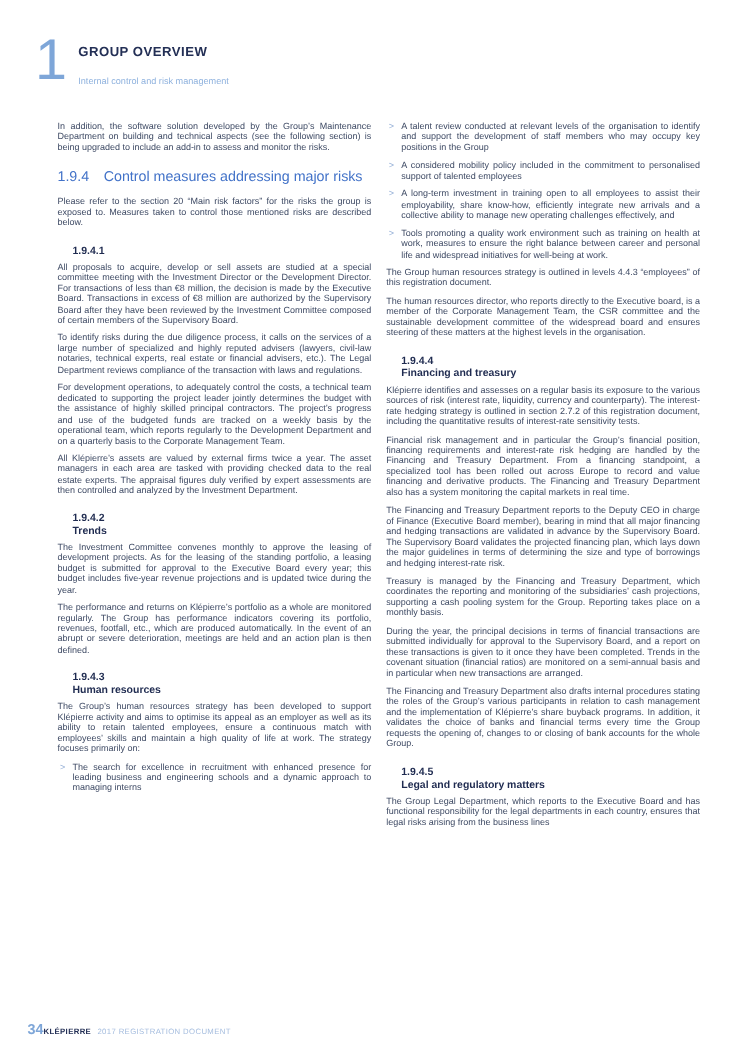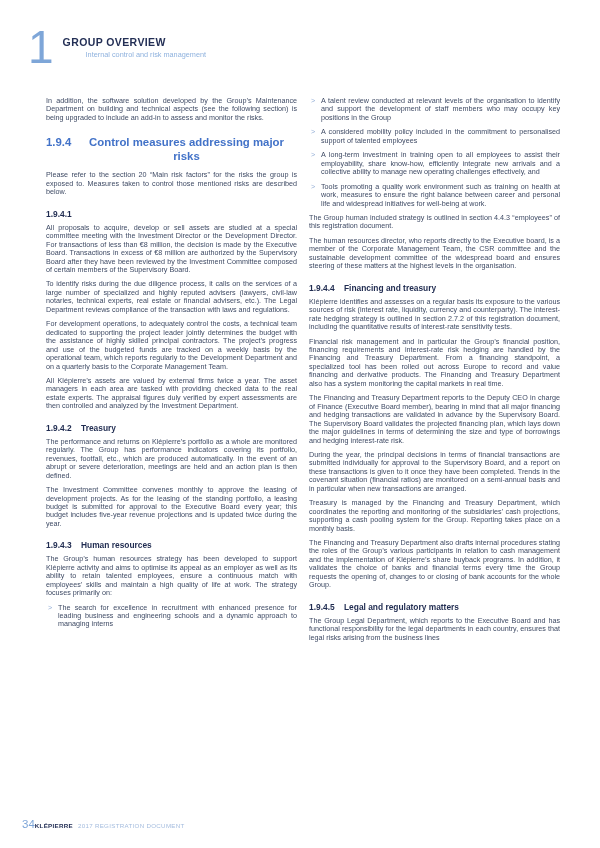--- a/index.html
+++ b/index.html
@@ -23,23 +23,23 @@
     color: #7ea6d8;
     margin-right: 11px;
     letter-spacing: -2px;
   }
   .header-text { padding-top: 14px; }
   .chapter-title {
     font-size: 10.5px;
     font-weight: bold;
     letter-spacing: 0.4px;
     color: #232f55;
-    margin-bottom: 2px;
-  }
-  .chapter-subtitle { font-size: 7.3px; color: #8fb2de; margin-left: 23px; }
+    margin-bottom: 12px;
+  }
+  .chapter-subtitle { font-size: 7.3px; color: #8fb2de; }
 
   
   .columns {
     position: absolute;
     top: 97px;
     left: 46px;
     right: 40px;
     display: flex;
     gap: 12px;
   }
@@ -51,33 +51,34 @@
     text-align: justify;
     margin-bottom: 6px;
     color: #3e4a64;
   }
 
   .h2 {
     display: flex;
     color: #4272c8;
     font-size: 11.4px;
     line-height: 14px;
-    font-weight: bold;
+    font-weight: normal;
     margin: 13px 0 8px 0;
   }
   .h2 .h2-num { flex: none; width: 30px; }
   .h2 .h2-title { flex: 1; text-align: center; }
 
   .h3 {
     display: flex;
     color: #1f2b50;
     font-size: 8.4px;
     line-height: 10px;
     font-weight: bold;
-    margin: 12px 0 5px 0;
+    margin: 12px 0 5px 12px;
+    flex-direction: column;
   }
   .h3 .h3-num { flex: none; width: 35px; }
   .h3 .h3-title { flex: 1; }
 
   .bullet { display: flex; margin-bottom: 6px; }
   .bullet .marker {
     flex: none;
     width: 12px;
     padding-left: 2px;
     font-size: 7.2px;
@@ -87,21 +88,21 @@
   .bullet p.body { margin-bottom: 0; flex: 1; }
 
   
   .doc-footer {
     position: absolute;
     left: 22px;
     bottom: 18px;
     display: flex;
     align-items: baseline;
   }
-  .page-num { font-size: 11.5px; font-weight: normal; color: #7ea6d8; }
+  .page-num { font-size: 11.5px; font-weight: bold; color: #7ea6d8; }
   .brand { font-size: 6.2px; font-weight: bold; letter-spacing: 0.3px; color: #232f55; margin-right: 5px; }
   .doc-label { font-size: 6.2px; letter-spacing: 0.3px; color: #a4bcde; }
 </style>
 </head>
 <body>
 
 <div class="page">
 
   <header class="doc-header">
     <div class="chapter-num">1</div>
@@ -127,24 +128,24 @@
       <h3 class="h3">
         <span class="h3-num">1.9.4.1</span>
       </h3>
       <p class="body">All proposals to acquire, develop or sell assets are studied at a special committee meeting with the Investment Director or the Development Director. For transactions of less than €8 million, the decision is made by the Executive Board. Transactions in excess of €8 million are authorized by the Supervisory Board after they have been reviewed by the Investment Committee composed of certain members of the Supervisory Board.</p>
       <p class="body">To identify risks during the due diligence process, it calls on the services of a large number of specialized and highly reputed advisers (lawyers, civil-law notaries, technical experts, real estate or financial advisers, etc.). The Legal Department reviews compliance of the transaction with laws and regulations.</p>
       <p class="body">For development operations, to adequately control the costs, a technical team dedicated to supporting the project leader jointly determines the budget with the assistance of highly skilled principal contractors. The project’s progress and use of the budgeted funds are tracked on a weekly basis by the operational team, which reports regularly to the Development Department and on a quarterly basis to the Corporate Management Team.</p>
       <p class="body">All Klépierre’s assets are valued by external firms twice a year. The asset managers in each area are tasked with providing checked data to the real estate experts. The appraisal figures duly verified by expert assessments are then controlled and analyzed by the Investment Department.</p>
 
       <h3 class="h3">
         <span class="h3-num">1.9.4.2</span>
-        <span class="h3-title">Treasury</span>
-      </h3>
+        <span class="h3-title">Trends</span>
+      </h3>
+      <p class="body">The Investment Committee convenes monthly to approve the leasing of development projects. As for the leasing of the standing portfolio, a leasing budget is submitted for approval to the Executive Board every year; this budget includes five-year revenue projections and is updated twice during the year.</p>
       <p class="body">The performance and returns on Klépierre’s portfolio as a whole are monitored regularly. The Group has performance indicators covering its portfolio, revenues, footfall, etc., which are produced automatically. In the event of an abrupt or severe deterioration, meetings are held and an action plan is then defined.</p>
-      <p class="body">The Investment Committee convenes monthly to approve the leasing of development projects. As for the leasing of the standing portfolio, a leasing budget is submitted for approval to the Executive Board every year; this budget includes five-year revenue projections and is updated twice during the year.</p>
 
       <h3 class="h3">
         <span class="h3-num">1.9.4.3</span>
         <span class="h3-title">Human resources</span>
       </h3>
       <p class="body">The Group’s human resources strategy has been developed to support Klépierre activity and aims to optimise its appeal as an employer as well as its ability to retain talented employees, ensure a continuous match with employees’ skills and maintain a high quality of life at work. The strategy focuses primarily on:</p>
 
       <div class="bullet">
         <span class="marker">&gt;</span>
         <p class="body">The search for excellence in recruitment with enhanced presence for leading business and engineering schools and a dynamic approach to managing interns</p>
@@ -164,32 +165,32 @@
       </div>
       <div class="bullet">
         <span class="marker">&gt;</span>
         <p class="body">A long-term investment in training open to all employees to assist their employability, share know-how, efficiently integrate new arrivals and a collective ability to manage new operating challenges effectively, and</p>
       </div>
       <div class="bullet">
         <span class="marker">&gt;</span>
         <p class="body">Tools promoting a quality work environment such as training on health at work, measures to ensure the right balance between career and personal life and widespread initiatives for well-being at work.</p>
       </div>
 
-      <p class="body">The Group human included strategy is outlined in section 4.4.3 “employees” of this registration document.</p>
+      <p class="body">The Group human resources strategy is outlined in levels 4.4.3 “employees” of this registration document.</p>
       <p class="body">The human resources director, who reports directly to the Executive board, is a member of the Corporate Management Team, the CSR committee and the sustainable development committee of the widespread board and ensures steering of these matters at the highest levels in the organisation.</p>
 
       <h3 class="h3">
         <span class="h3-num">1.9.4.4</span>
         <span class="h3-title">Financing and treasury</span>
       </h3>
       <p class="body">Klépierre identifies and assesses on a regular basis its exposure to the various sources of risk (interest rate, liquidity, currency and counterparty). The interest-rate hedging strategy is outlined in section 2.7.2 of this registration document, including the quantitative results of interest-rate sensitivity tests.</p>
       <p class="body">Financial risk management and in particular the Group’s financial position, financing requirements and interest-rate risk hedging are handled by the Financing and Treasury Department. From a financing standpoint, a specialized tool has been rolled out across Europe to record and value financing and derivative products. The Financing and Treasury Department also has a system monitoring the capital markets in real time.</p>
       <p class="body">The Financing and Treasury Department reports to the Deputy CEO in charge of Finance (Executive Board member), bearing in mind that all major financing and hedging transactions are validated in advance by the Supervisory Board. The Supervisory Board validates the projected financing plan, which lays down the major guidelines in terms of determining the size and type of borrowings and hedging interest-rate risk.</p>
+      <p class="body">Treasury is managed by the Financing and Treasury Department, which coordinates the reporting and monitoring of the subsidiaries’ cash projections, supporting a cash pooling system for the Group. Reporting takes place on a monthly basis.</p>
       <p class="body">During the year, the principal decisions in terms of financial transactions are submitted individually for approval to the Supervisory Board, and a report on these transactions is given to it once they have been completed. Trends in the covenant situation (financial ratios) are monitored on a semi-annual basis and in particular when new transactions are arranged.</p>
-      <p class="body">Treasury is managed by the Financing and Treasury Department, which coordinates the reporting and monitoring of the subsidiaries’ cash projections, supporting a cash pooling system for the Group. Reporting takes place on a monthly basis.</p>
       <p class="body">The Financing and Treasury Department also drafts internal procedures stating the roles of the Group’s various participants in relation to cash management and the implementation of Klépierre’s share buyback programs. In addition, it validates the choice of banks and financial terms every time the Group requests the opening of, changes to or closing of bank accounts for the whole Group.</p>
 
       <h3 class="h3">
         <span class="h3-num">1.9.4.5</span>
         <span class="h3-title">Legal and regulatory matters</span>
       </h3>
       <p class="body">The Group Legal Department, which reports to the Executive Board and has functional responsibility for the legal departments in each country, ensures that legal risks arising from the business lines</p>
 
     </section>
 

